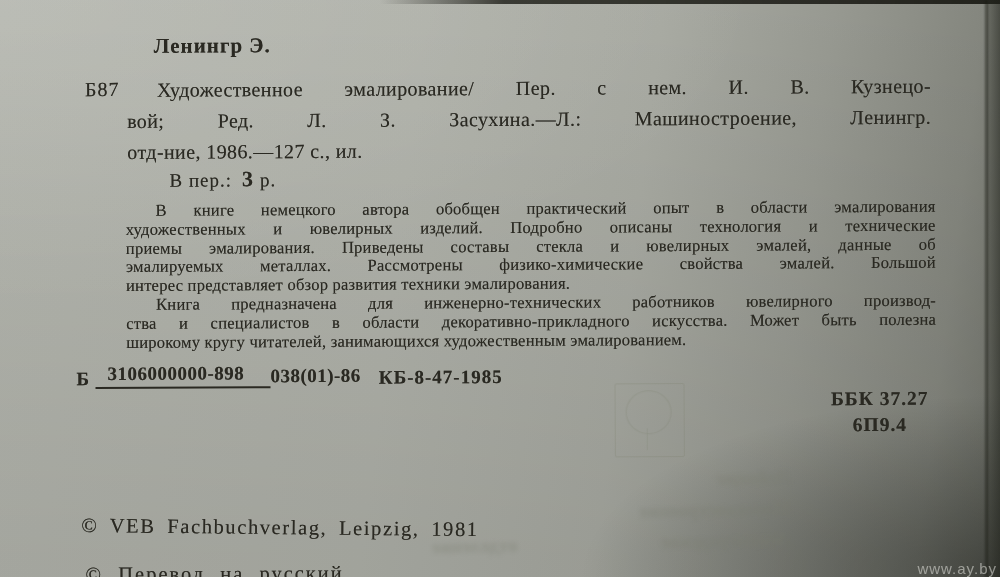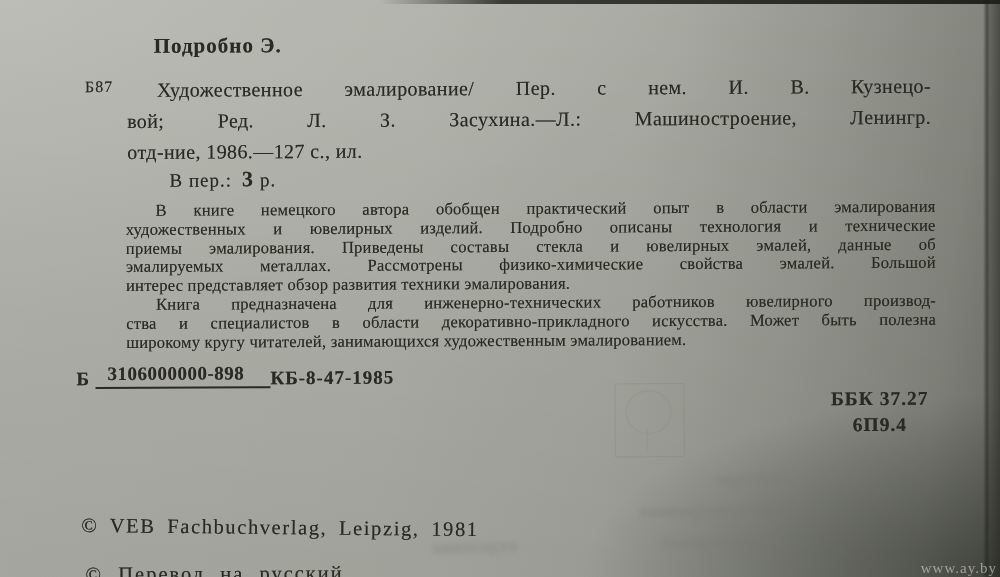--- a/index.html
+++ b/index.html
@@ -23,21 +23,21 @@
     background:linear-gradient(to right, rgba(18,18,12,0), rgba(18,18,12,0.75) 20%, rgba(18,18,12,0.85));
     filter:blur(0.6px); }
   .right-edge-line{ position:absolute; top:0; right:12px; width:3px; height:100%;
     background:rgba(25,27,20,0.55); filter:blur(0.8px); }
   .right-edge-shade{ position:absolute; top:0; right:0; width:13px; height:100%;
     background:linear-gradient(to right, rgba(40,42,34,0.25), rgba(30,32,25,0.55)); }
 
   .abs{ position:absolute; }
 
   .author{ left:155px; top:32px; font-size:21px; font-weight:bold; letter-spacing:1px; }
-  .index-code{ left:86px; top:76px; font-size:16px; letter-spacing:1px; }
+  .index-code{ left:86px; top:76px; font-size:20px; letter-spacing:1px; }
 
   .bib{ left:128px; top:73px; width:804px; font-size:20px; line-height:30.8px; letter-spacing:0.4px; }
   .annotation{ width:810px; font-size:16.6px; line-height:18.75px; letter-spacing:0.2px; }
   .ann1{ left:126px; top:200px; }
   .ann2{ left:126px; top:294px; }
 
   .tline{ text-align:justify; text-align-last:justify; white-space:normal; }
   .indent-first .tline:first-child{ text-indent:30px; }
   .last-left .tline:last-child{ text-align-last:left; }
 
@@ -65,31 +65,31 @@
 
   
   .showthrough{ left:430px; top:466px; width:360px; text-align:center;
     transform:scaleX(-1) rotate(1deg); filter:blur(2.2px); opacity:0.33;
     color:#7e8173; font-weight:bold; font-size:19px; line-height:31px; }
 
   .copy-de{ left:80px; top:515px; font-size:20.5px; letter-spacing:1.6px; word-spacing:5px;
     transform:rotate(0.9deg); }
   .copy-ru{ left:84px; top:561px; font-size:20.5px; letter-spacing:2px; word-spacing:8px; }
 
-  .watermark{ right:3px; bottom:0px; font-family:Liberation Serif, serif;
+  .watermark{ right:3px; bottom:0px; font-family:Liberation Sans, sans-serif;
     font-size:15px; letter-spacing:1px; color:rgba(228,228,222,0.55); }
 </style>
 </head>
 <body>
 
 <div id="photo">
 
   <div class="content ink">
 
-    <div class="abs author">Подробно Э.</div>
+    <div class="abs author">Ленингр Э.</div>
 
     <div class="abs index-code">Б87</div>
 
     <div class="abs bib indent-first last-left">
         <div class="tline">Художественное эмалирование/ Пер. с нем. И. В. Кузнецо-</div>
         <div class="tline">вой; Ред. Л. З. Засухина.—Л.: Машиностроение, Ленингр.</div>
         <div class="tline">отд-ние, 1986.—127 с., ил.</div>
       </div>
 
     <div class="abs price">
@@ -107,20 +107,21 @@
     <div class="abs annotation ann2 indent-first last-left">
         <div class="tline">Книга предназначена для инженерно-технических работников ювелирного производ-</div>
         <div class="tline">ства и специалистов в области декоративно-прикладного искусства. Может быть полезна</div>
         <div class="tline">широкому кругу читателей, занимающихся художественным эмалированием.</div>
       </div>
 
     <div class="abs catalog">
       <span class="letter">Б</span>
       <span class="frac">
         <span class="num">3106000000-898</span>
+        <span class="den">038(01)-86</span>
       </span>
       <span class="code">КБ-8-47-1985</span>
     </div>
 
     <div class="abs stamp">
       <span class="circle"></span>
       <span class="stem"></span>
     </div>
 
     <div class="abs bbk">

